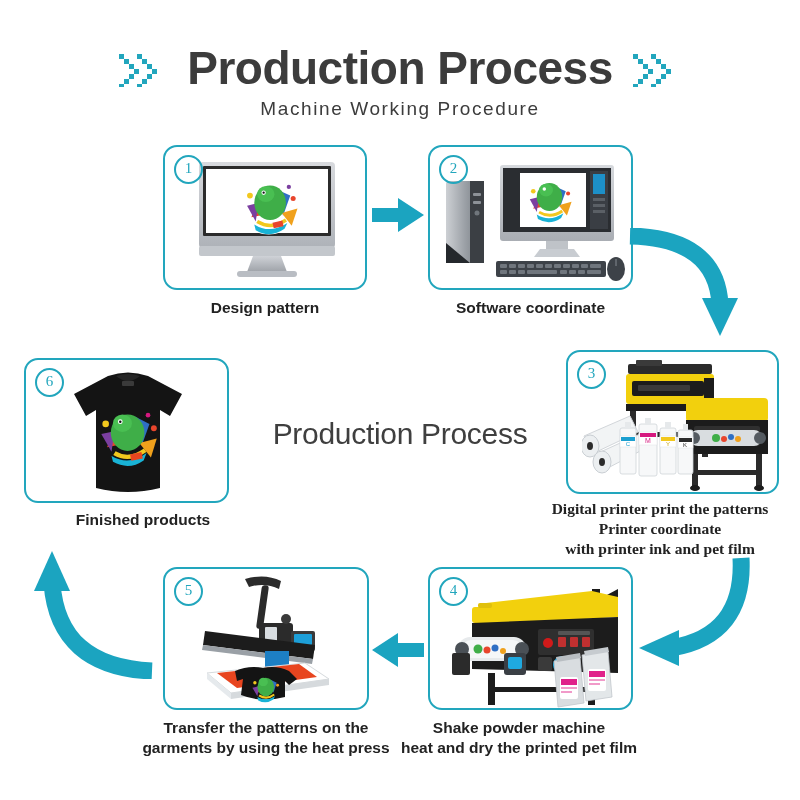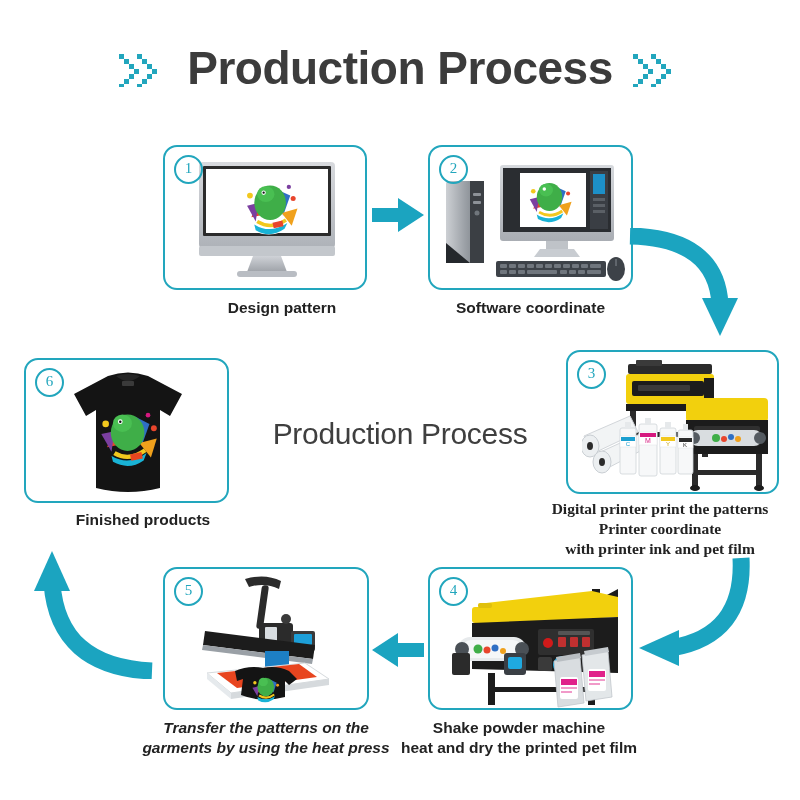--- a/index.html
+++ b/index.html
@@ -71,33 +71,33 @@
     text-align: center;
     font-size: 15.5px;
     font-weight: bold;
     color: #222222;
     line-height: 1.28;
     white-space: pre-line;
   }
 
   
   #card-1 { left: 163px; top: 145px;  width: 204px; height: 145px; }
-  #cap-1  { left: 160px; top: 298px;  width: 244px; }
+  #cap-1  { left: 143px; top: 298px;  width: 244px; }
 
   #card-2 { left: 428px; top: 145px;  width: 205px; height: 145px; }
   #cap-2  { left: 408px; top: 298px;  width: 245px; }
 
   #card-3 { left: 566px; top: 350px;  width: 213px; height: 144px; }
   #cap-3  { left: 520px; top: 499px;  width: 280px; font-family: Liberation Serif, serif; }
 
   #card-4 { left: 428px; top: 567px;  width: 205px; height: 143px; }
   #cap-4  { left: 394px; top: 718px;  width: 250px; }
 
   #card-5 { left: 163px; top: 567px;  width: 206px; height: 143px; }
-  #cap-5  { left: 120px; top: 718px;  width: 292px; font-style: italic; }
+  #cap-5  { left: 120px; top: 718px;  width: 292px; }
 
   #card-6 { left: 24px;  top: 358px;  width: 205px; height: 145px; }
   #cap-6  { left: 36px;  top: 510px;  width: 214px; }
 
   
   #center-label {
     position: absolute;
     left: 248px; top: 417px;
     width: 304px;
     text-align: center;
@@ -158,20 +158,21 @@
           <rect x="25" y="11" width="5" height="5"></rect>
         <rect x="30" y="16" width="5" height="5"></rect>
           <rect x="35" y="21" width="5" height="5"></rect>
         <rect x="30" y="26" width="5" height="5"></rect>
           <rect x="25" y="31" width="5" height="5"></rect>
         <rect x="20" y="36" width="5" height="3"></rect>
       </g>
     </svg>
 
   </div>
+  <div id="subtitle">Machine Working Procedure</div>
 </div>
 
 <div class="card" id="card-1">
   <div class="badge">1</div>
 
   <svg class="art" style="left:26px; top:13px;" width="152" height="122" viewBox="0 0 152 122">
     <defs>
       <linearGradient id="screenBez" x1="0" y1="0" x2="0" y2="1">
         <stop offset="0" stop-color="#d8dade"></stop>
           <stop offset="1" stop-color="#aeb2b8"></stop>

